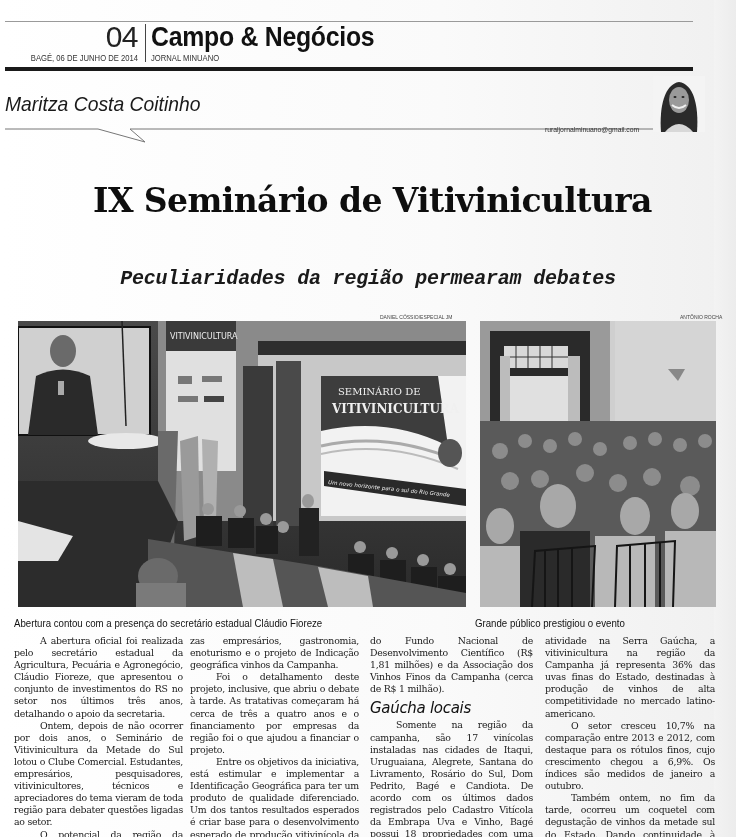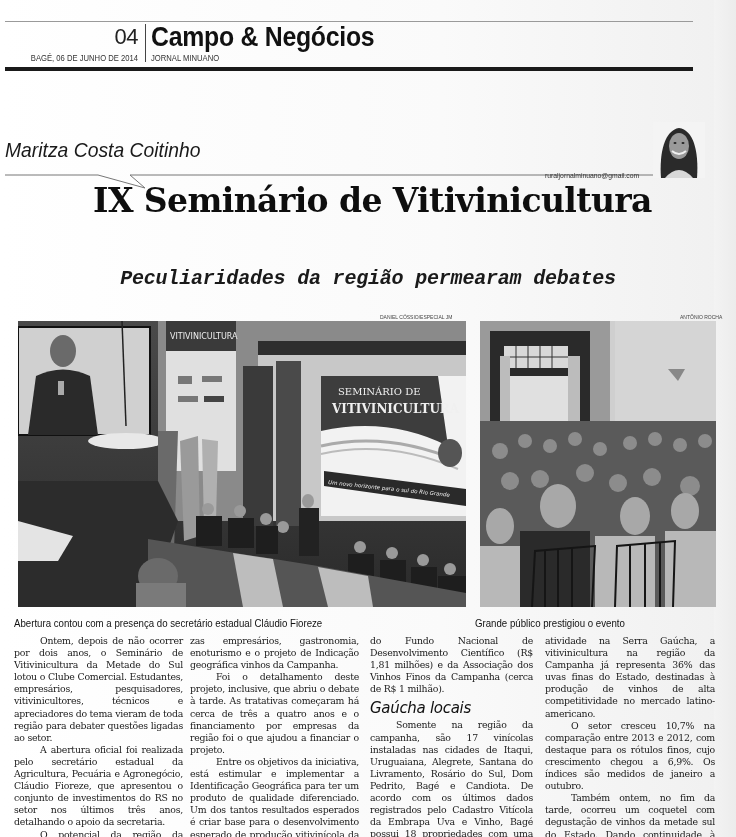--- a/index.html
+++ b/index.html
@@ -11,32 +11,32 @@
   }
   .edge-strip {
     position: absolute; right: 0; top: 0; width: 22px; height: 837px;
     background: linear-gradient(90deg, #f3f3f3, #ececec);
   }
 
   
   .masthead { position: absolute; left: 5px; top: 0; width: 688px; height: 70px; }
   .mh-topline { position: absolute; left: 0; top: 21px; width: 688px; height: 1px; background: #9a9a9a; }
   .mh-page { position: absolute; left: 0; top: 22px; width: 133px; text-align: right;
-    font-family: "Liberation Sans", sans-serif; font-size: 22px; line-height: 30px; font-weight: 400; color: #222; letter-spacing: -0.5px; }
+    font-family: "Liberation Sans", sans-serif; font-size: 30px; line-height: 30px; font-weight: 400; color: #222; letter-spacing: -0.5px; }
   .mh-date { position: absolute; left: 0; top: 53px; width: 133px; text-align: right;
     font-family: "Liberation Sans", sans-serif; font-size: 9px; color: #333; transform: scaleX(0.85); transform-origin: right center; white-space: nowrap; }
   .mh-divider { position: absolute; left: 140px; top: 24px; width: 1px; height: 38px; background: #444; }
   .mh-title { position: absolute; left: 146px; top: 21px;
     font-family: "Liberation Sans", sans-serif; font-weight: 700; font-size: 27px; line-height: 32px; color: #111; letter-spacing: -0.3px; transform: scaleX(0.92); transform-origin: left center; white-space: nowrap; }
   .mh-paper { position: absolute; left: 146px; top: 53px;
     font-family: "Liberation Sans", sans-serif; font-size: 9px; color: #333; transform: scaleX(0.85); transform-origin: left center; white-space: nowrap; }
   .mh-bottomline { position: absolute; left: 0; top: 67px; width: 688px; height: 4px; background: #1a1a1a; }
 
   
-  .byline { position: absolute; left: 5px; top: 86px; width: 700px; height: 60px; margin-top: 46px; }
+  .byline { position: absolute; left: 5px; top: 86px; width: 700px; height: 60px; }
   .author-name { position: absolute; left: 0; top: 6px;
     font-family: "Liberation Sans", sans-serif; font-style: italic; font-size: 21px; color: #1a1a1a; white-space: nowrap; transform: scaleX(0.92); transform-origin: left center; }
   .byline-rule { position: absolute; left: 0; top: 0; width: 700px; height: 60px; }
   .author-email { position: absolute; left: 540px; top: 39px;
     font-family: "Liberation Sans", sans-serif; font-size: 8px; color: #333; transform: scaleX(0.85); transform-origin: left center; white-space: nowrap; }
   .author-photo { position: absolute; left: 648px; top: -10px; width: 52px; height: 56px; overflow: hidden; }
 
   
   .headline { position: absolute; left: 0; top: 182px; width: 736px; text-align: center;
     font-family: "DejaVu Serif", serif; font-weight: 700; font-size: 33px; line-height: 38px; color: #0e0e0e; letter-spacing: -0.6px; }
@@ -241,22 +241,22 @@
       <path d="M135,286 L137,225 L195,220 L193,286"></path>
         <line x1="150" y1="224" x2="150" y2="286"></line>
         <line x1="165" y1="223" x2="165" y2="286"></line>
         <line x1="180" y1="221" x2="180" y2="286"></line>
     </g>
   </svg>
 </div>
 <div class="caption" style="left:475px;">Grande público prestigiou o evento</div>
 
 <div class="col" style="left:14px; width:169px;">
+  <p>A abertura oficial foi realizada pelo secretário estadual da Agricultura, Pecuária e Agronegócio, Cláudio Fioreze, que apresentou o conjunto de investimentos do RS no setor nos últimos três anos, detalhando o apoio da secretaria.</p>
   <p>Ontem, depois de não ocorrer por dois anos, o Seminário de Vitivinicultura da Metade do Sul lotou o Clube Comercial. Estudantes, empresários, pesquisadores, vitivinicultores, técnicos e apreciadores do tema vieram de toda região para debater questões ligadas ao setor.</p>
-  <p>A abertura oficial foi realizada pelo secretário estadual da Agricultura, Pecuária e Agronegócio, Cláudio Fioreze, que apresentou o conjunto de investimentos do RS no setor nos últimos três anos, detalhando o apoio da secretaria.</p>
   <p>O potencial da região da campanha e as particularidades da produção local estiveram presentes nos debates, que abordaram temas como as incerte-</p>
 </div>
 
 <div class="col" style="left:190px; width:169px;">
   <p class="cont">zas empresários, gastronomia, enoturismo e o projeto de Indicação geográfica vinhos da Campanha.</p>
   <p>Foi o detalhamento deste projeto, inclusive, que abriu o debate à tarde. As tratativas começaram há cerca de três a quatro anos e o financiamento por empresas da região foi o que ajudou a financiar o projeto.</p>
   <p>Entre os objetivos da iniciativa, está estimular e implementar a Identificação Geográfica para ter um produto de qualidade diferenciado. Um dos tantos resultados esperados é criar base para o desenvolvimento esperado de produção vitivinícola da região.</p>
 
 </div>
 

